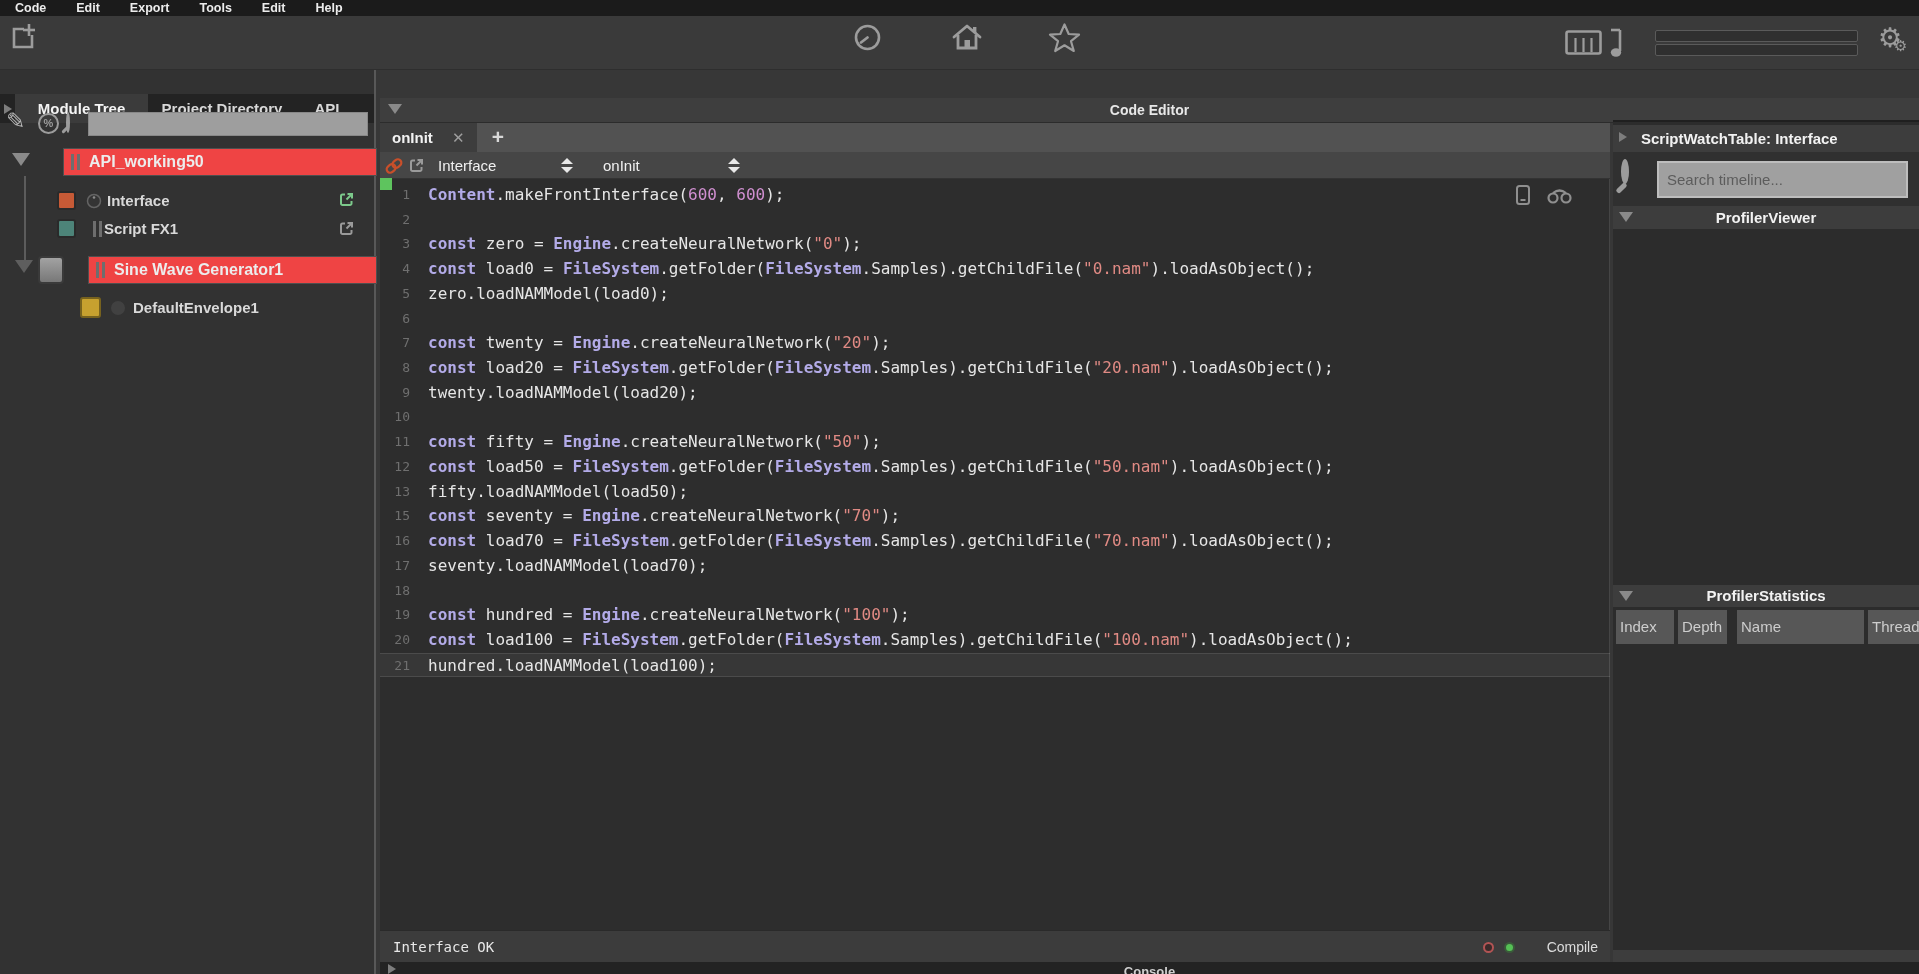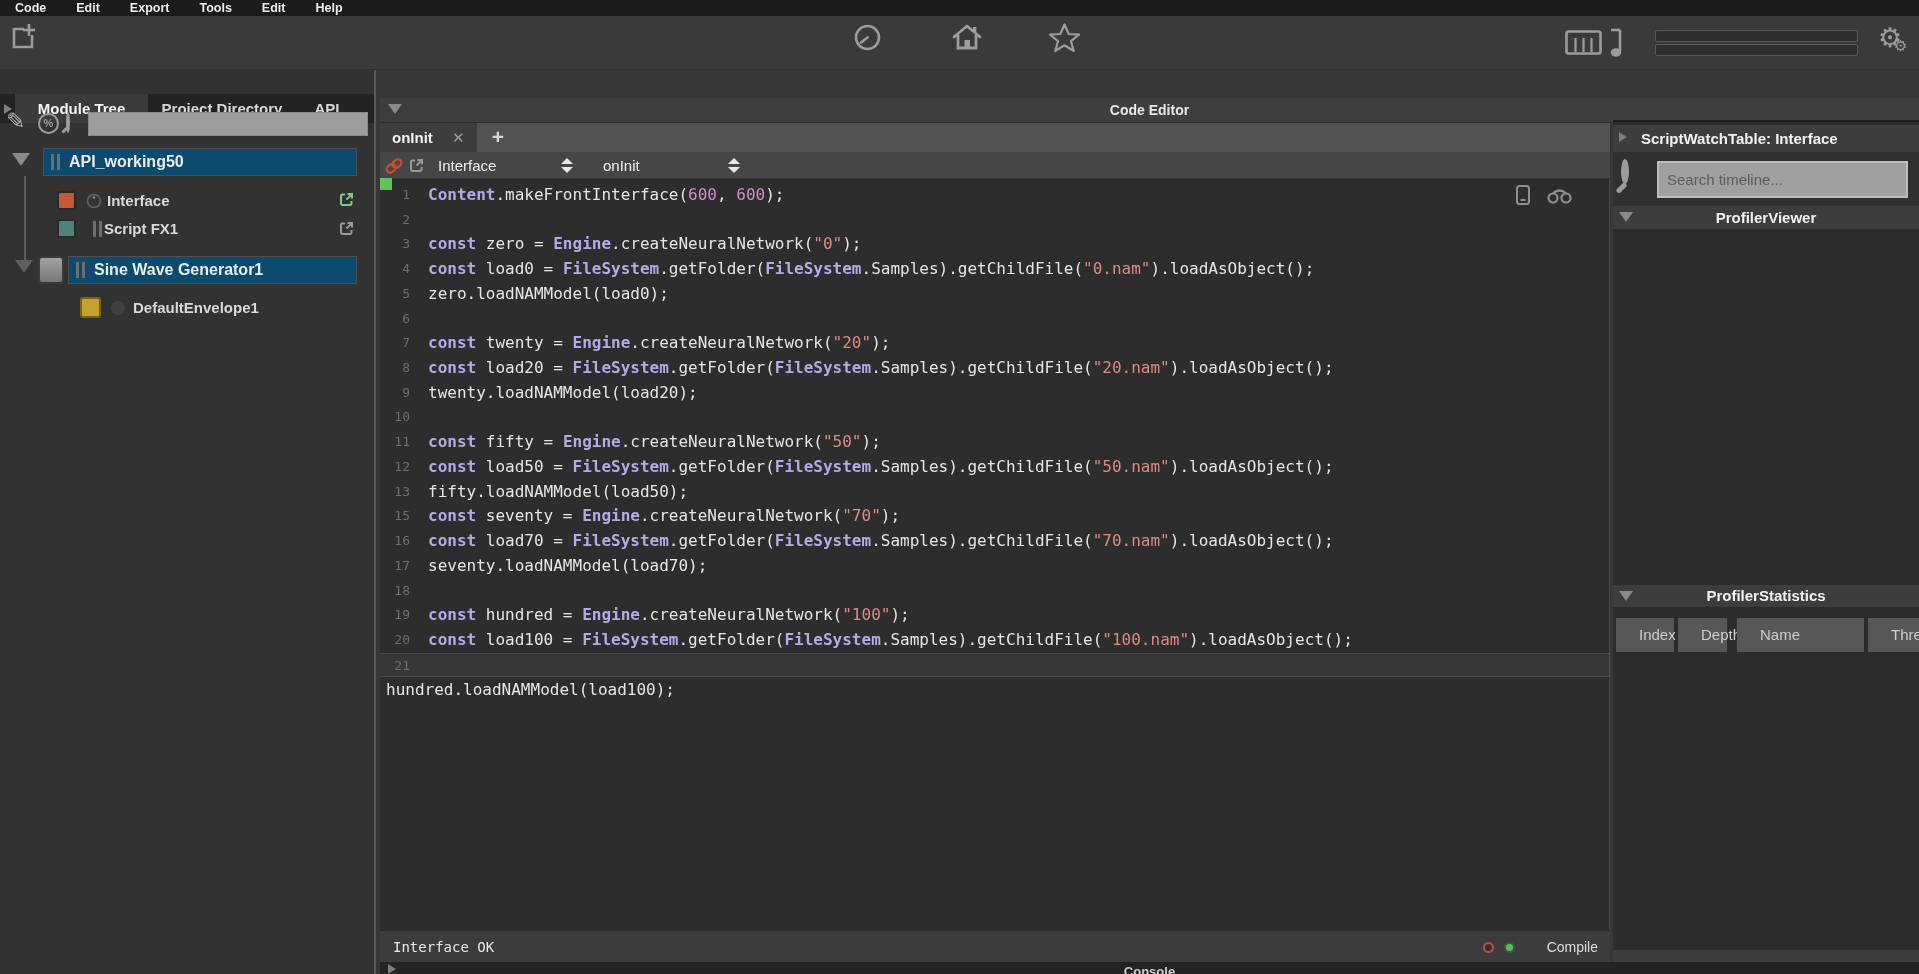--- a/index.html
+++ b/index.html
@@ -45,22 +45,22 @@
   #lp-iconrow { position:absolute; left:0; top:36px; width:374px; height:34px; }
   .pencil { font-family:"DejaVu Sans",sans-serif; font-size:23px; color:#b5b5b5; line-height:1; }
   .pct-circle { width:21px; height:21px; border:2px solid #9c9c9c; border-radius:50%;
                 color:#9c9c9c; font-size:11px; font-weight:bold; text-align:center; line-height:17px; }
   .mag { position:relative; width:15px; height:15px; border:2.5px solid #9c9c9c; border-radius:50%; }
   .mag::after { content:''; position:absolute; width:3px; height:9px; background:#9c9c9c;
                 transform:rotate(45deg); left:-4px; top:11px; border-radius:2px; }
   #lp-search { position:absolute; left:88px; top:6px; width:280px; height:24px; background:#9e9e9e;
                border:1px solid #888; outline:none; font-size:14px; color:#222; padding:0 6px; }
 
-  .hdr-box { position:absolute; height:28px; background:#0c4a6e; border:1px solid #4f4f4f;
-             display:flex; align-items:center; }
+  .hdr-box { position:absolute; height:28px; background:#ef4444; border:1px solid #4f4f4f;
+             display:flex; align-items:center;margin-left:20px; }
   .hdr-label { color:#ececec; font-size:16px; font-weight:bold; }
   .bars-icon { display:inline-flex; gap:3px; margin:0 9px 0 7px; }
   .bars-icon i { display:block; width:3px; height:16px; background:#6e6e6e; }
   .tree-sq { position:absolute; border-radius:3px; }
   .tree-label { position:absolute; color:#d9d9d9; font-size:15px; font-weight:600; }
   .ext-link { position:absolute; width:17px; height:17px; }
   .knob-icon { position:absolute; }
   .dot-icon { position:absolute; width:14px; height:14px; border-radius:50%; background:#414141; }
   #tree-connector { position:absolute; left:24px; top:106px; width:2px; height:86px; background:#5c5c5c; }
 
@@ -87,21 +87,21 @@
 
   #code-gutter { left:380px; top:179px; width:42px; height:751px; background:#383838; }
   #code-area { left:380px; top:179px; width:1230px; height:751px; background:#2d2d2d;
                border-right:1px solid #454545; }
   #green-ind { left:380px; top:178px; width:12px; height:12px; background:var(--green-indicator,#5ec45e); }
   #code-lines { position:absolute; left:0; top:4px; width:1230px;
                 font-family:"DejaVu Sans Mono", monospace; font-size:16px; }
   .code-line { height:24.72px; line-height:24.72px; white-space:pre; display:flex; }
   .code-line.current { background:rgba(255,255,255,0.05);
                        border-top:1px solid rgba(255,255,255,0.10);
-                       border-bottom:1px solid rgba(255,255,255,0.10);flex-direction:column; }
+                       border-bottom:1px solid rgba(255,255,255,0.10); }
   .line-num { display:inline-block; width:42px; padding-right:12px; text-align:right;
               color:#6f6f6f; font-size:13px; flex:none; }
   .line-text { margin-left:6px; }
   .tok-k { color:var(--keyword,#b3abe8); font-weight:bold; }
   .tok-n { color:var(--number,#d08fd0); }
   .tok-s { color:var(--string,#e08a84); }
   .tok-p { color:var(--code-plain,#e6e6e6); }
 
   #ce-topicons { left:1516px; top:185px; display:flex; gap:16px; align-items:center; }
 
@@ -131,22 +131,22 @@
   .mag.big { width:24px; height:24px; border-width:4px; }
   .mag.big::after { width:5px; height:12px; left:-6px; top:19px; }
   #rp-search { position:absolute; left:44px; top:9px; width:251px; height:37px; background:#a0a0a0;
                border:2px solid #bdbdbd; outline:none; font-size:15px; color:#444; padding:0 8px; }
   #rp-search::placeholder { color:#5c5c5c; opacity:1; }
   #lp-search::placeholder { color:#7a7a7a; opacity:1; }
   #rp-profiler-header { top:84px; height:23px; line-height:23px; text-align:center; }
   #rp-profiler-header .tri-d, #rp-stats-header .tri-d { position:absolute; left:6px; top:6px; }
   #rp-stats-header { top:463px; height:22px; line-height:22px; text-align:center; }
   #rp-stats-cols { position:absolute; left:0; top:488px; width:306px; height:34px; }
-  .stat-cell { position:absolute; top:8px; height:34px; background:#575757; color:#cdcdcd;
-               font-size:15px; line-height:34px; padding-left:23px; }
+  .stat-cell { position:absolute; top:0; height:34px; background:#575757; color:#cdcdcd;
+               font-size:15px; line-height:34px; padding-left:4px; }
   #rp-bottom-strip { position:absolute; left:0; top:828px; width:306px; height:12px; background:#3d3d3d; }
 
   svg { display:block; }
 </style>
 </head>
 <body>
 
 <div id="window">
 
   <div id="menubar" class="abs">

